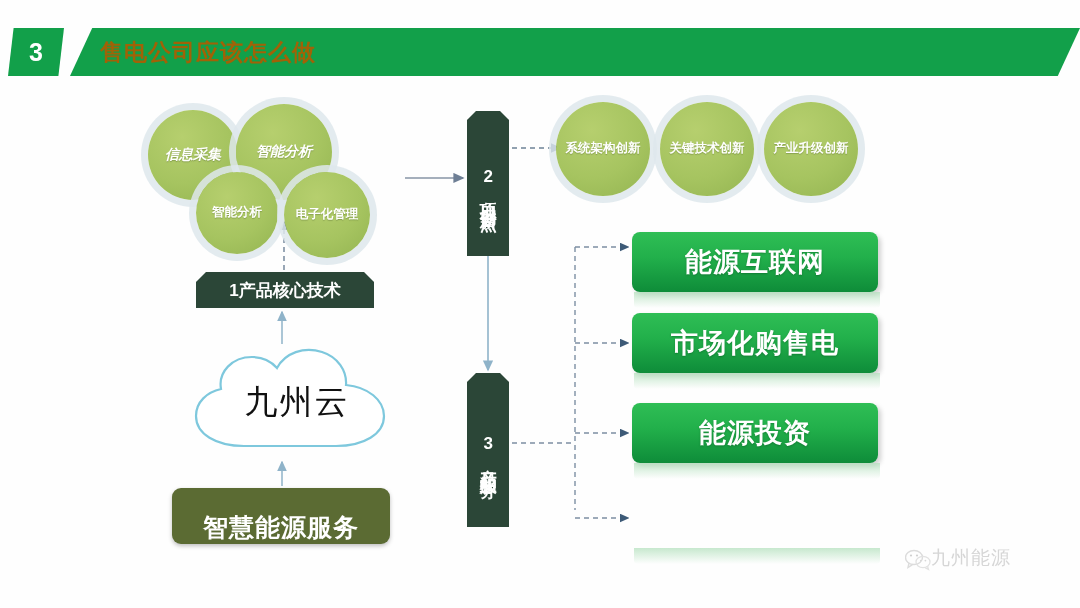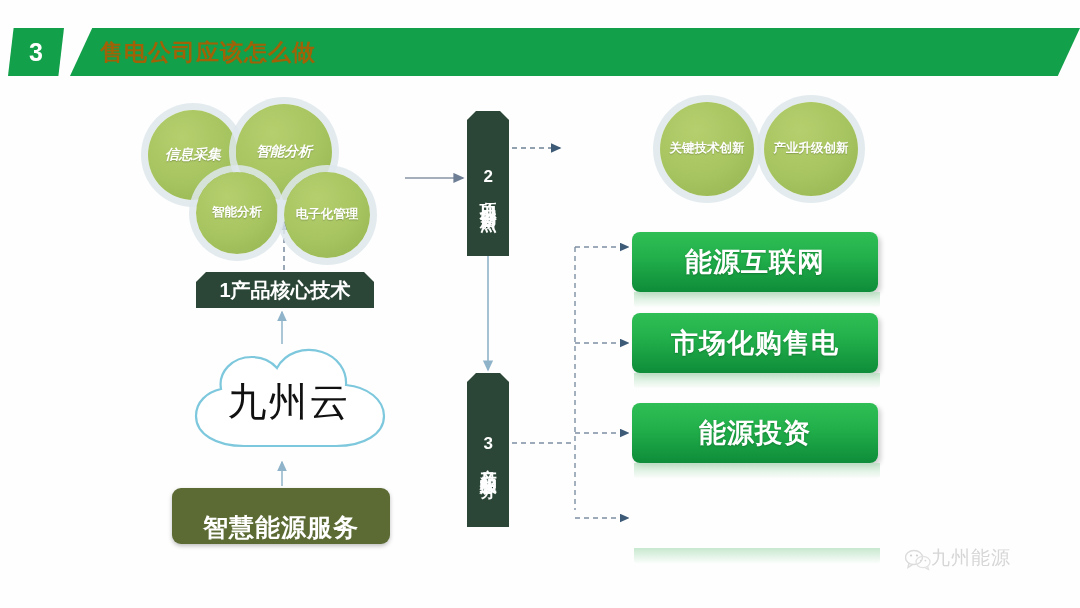--- a/index.html
+++ b/index.html
@@ -52,42 +52,42 @@
   
   .dark-box{
     position:absolute;
     background:#2b4637;
     color:#ffffff;font-weight:bold;
     display:flex;align-items:center;justify-content:center;
     text-align:center;
     box-shadow:0 1px 3px rgba(0,0,0,0.22);
   }
   .box-core{
-    left:196px;top:272px;width:178px;height:36px;font-size:20px;
+    left:196px;top:272px;width:178px;height:36px;font-size:17px;
     -webkit-clip-path:polygon(10px 0,calc(100% - 10px) 0,100% 10px,100% 100%,0 100%,0 10px);
     clip-path:polygon(10px 0,calc(100% - 10px) 0,100% 10px,100% 100%,0 100%,0 10px);
   }
   .box-vert{
     width:42px;font-size:17px;
     writing-mode:vertical-rl;text-orientation:upright;
     letter-spacing:3px;line-height:1.25;
     padding-top:4px;
     -webkit-clip-path:polygon(9px 0,calc(100% - 9px) 0,100% 9px,100% 100%,0 100%,0 9px);
     clip-path:polygon(9px 0,calc(100% - 9px) 0,100% 9px,100% 100%,0 100%,0 9px);
   }
   .box-2{left:467px;top:111px;height:141px;}
   .box-3{left:467px;top:373px;height:150px;}
 
   
   .cloud{position:absolute;left:182px;top:342px;width:214px;height:120px;}
   .cloud svg{display:block;}
   .cloud-label{
-    position:absolute;left:0;top:0;width:214px;height:120px;
-    display:flex;align-items:center;justify-content:center;
-    font-size:39px;color:#111111;letter-spacing:2px;
+    position:absolute;left:8px;top:0;width:214px;height:120px;
+    display:flex;align-items:center;justify-content:center;
+    font-size:33px;color:#111111;letter-spacing:2px;
     font-family:"DejaVu Sans","Liberation Sans",sans-serif;
   }
 
   
   .olive-box{
     position:absolute;left:172px;top:488px;width:218px;height:56px;
     background:#5b6b33;border-radius:9px;
     display:flex;align-items:flex-end;justify-content:center;
     color:#ffffff;font-size:25px;font-weight:bold;letter-spacing:1px;
     box-shadow:0 2px 4px rgba(0,0,0,0.25);
@@ -170,20 +170,23 @@
   <div class="circ small" style="left:236px;top:104px;width:96px;height:96px;">
     <span>智能分析</span>
   </div>
   <div class="circ tiny" style="left:196px;top:172px;width:82px;height:82px;">
     <span>智能分析</span>
   </div>
   <div class="circ tiny" style="left:284px;top:172px;width:86px;height:86px;">
     <span>电子化管理</span>
   </div>
 
+  <div class="circ tiny" style="left:556px;top:102px;width:94px;height:94px;">
+    <span>系统架构创新</span>
+  </div>
   <div class="circ tiny" style="left:660px;top:102px;width:94px;height:94px;">
     <span>关键技术创新</span>
   </div>
   <div class="circ tiny" style="left:764px;top:102px;width:94px;height:94px;">
     <span>产业升级创新</span>
   </div>
 
   <div class="dark-box box-vert box-2">
     <span>2项目创新点</span>
   </div>

